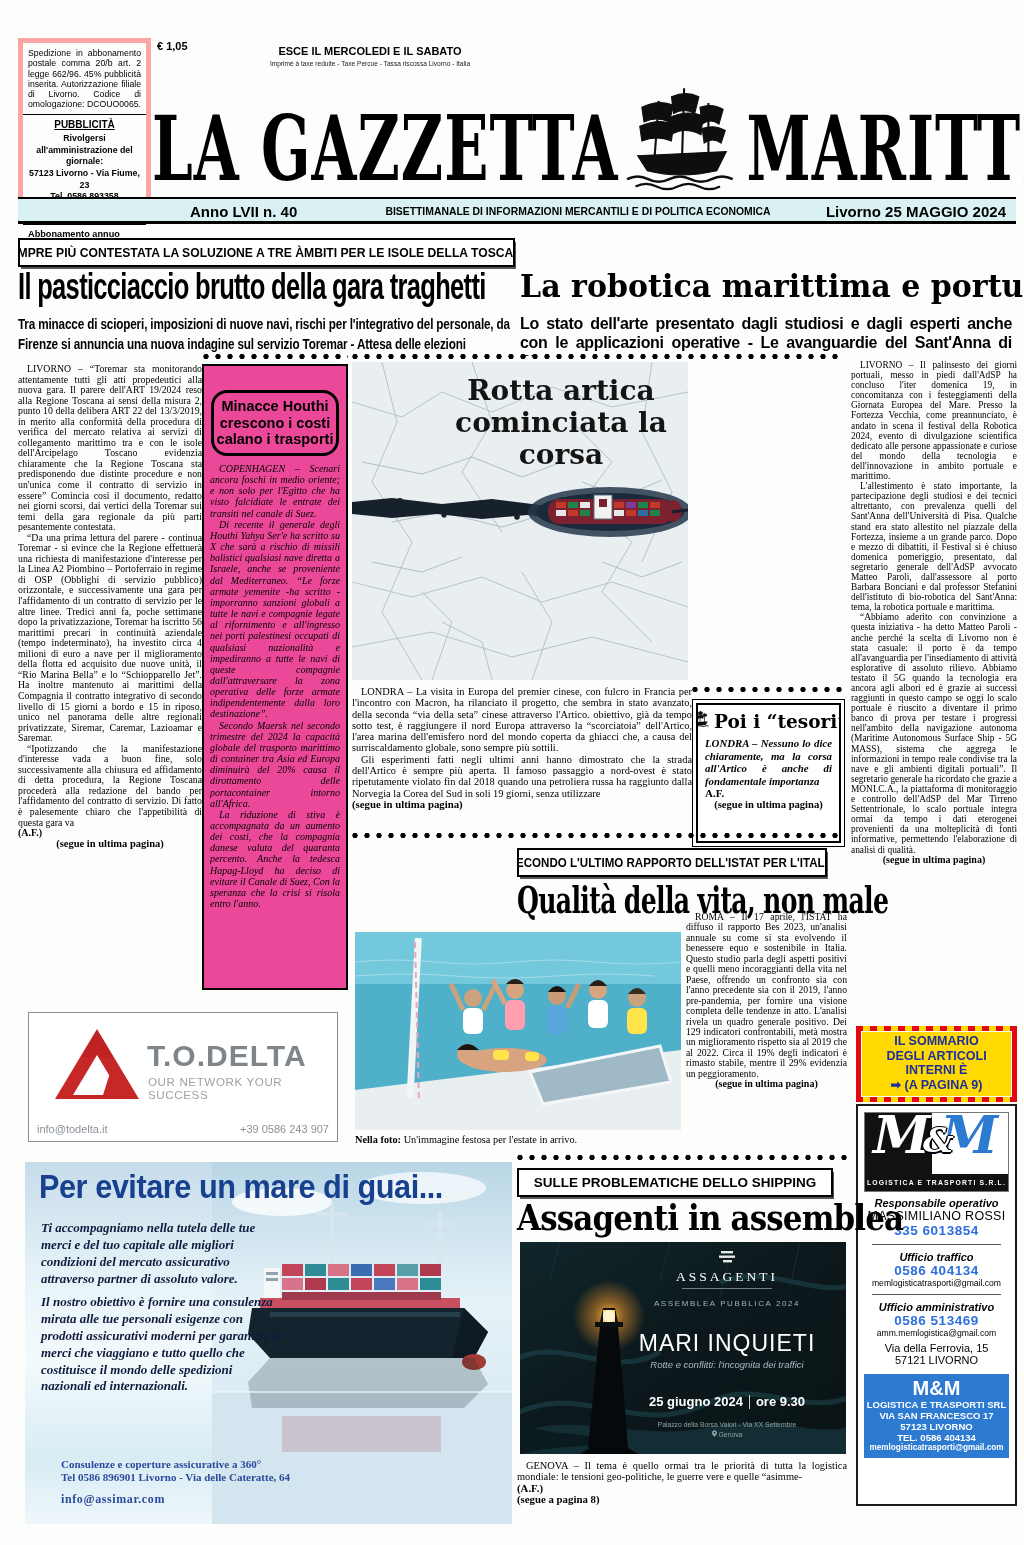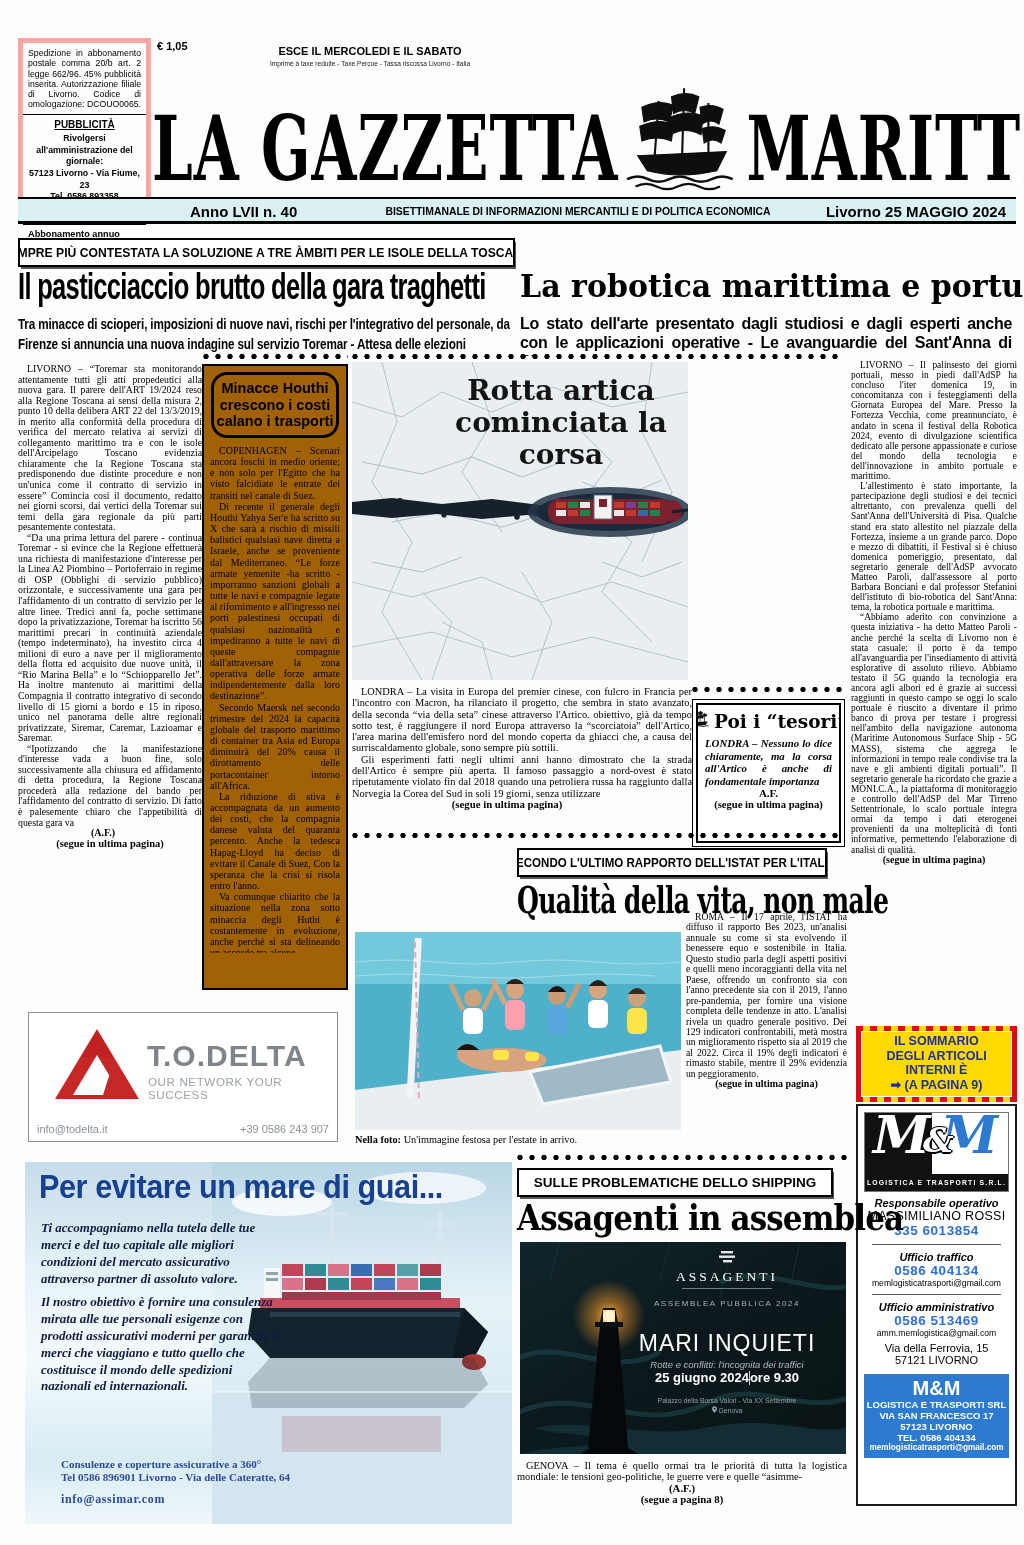--- a/index.html
+++ b/index.html
@@ -12,29 +12,29 @@
   .b{font-weight:bold;}
   .dots{height:7px;background-image:radial-gradient(circle at 3px 3.5px,#000 2.4px,transparent 2.9px);
         background-size:12px 7px;background-repeat:repeat-x;}
   .kicker{border:2px solid #000;background:#fff;display:flex;align-items:center;justify-content:center;
           font-weight:bold;box-shadow:2px 3px 0 -1px rgba(0,0,0,.65);overflow:hidden;}
   .squeeze{display:inline-block;white-space:nowrap;transform-origin:center center;}
   .hl{display:inline-block;white-space:nowrap;font-weight:bold;transform-origin:0 50%;letter-spacing:-1px;}
   .body-col{font-family:"Liberation Serif",serif;overflow:hidden;}
   .body-col p{margin:0;text-indent:9px;}
   .cont{font-weight:bold;text-align:center;}
-  .sig{font-weight:bold;text-align:center;}
+  .sig{font-weight:bold;text-align:left;}
   
   .admin-box{border:5px solid #fca5a5;box-sizing:border-box;padding:5px 5px;font-size:8.7px;line-height:1.18;}
   .admin-hr{border:0;border-top:1px solid #000;margin:4px -5px;}
   .mast-word{font-family:"DejaVu Serif",serif;font-weight:bold;font-size:58px;line-height:1;
              transform:scaleY(1.55);transform-origin:bottom;letter-spacing:1px;white-space:nowrap;}
   .strip{background:#d9f1f3;border-top:2px solid #000;border-bottom:3px solid #000;box-sizing:border-box;}
   
-  .houthi{border:2px solid #000;box-sizing:border-box;padding:6px 6px;background:#a16207;}
+  .houthi{border:2px solid #000;box-sizing:border-box;padding:24px 6px;background:#ec4899;}
   .houthi-title{border:3px solid #000;border-radius:16px;text-align:center;font-weight:bold;
                 font-size:14.5px;line-height:1.15;padding:5px 1px;margin:0 1px 7px 1px;}
   
   .tesori-outer{border:1.5px solid #000;padding:3px;box-sizing:border-box;background:#fff;}
   .tesori-inner{border:2.5px solid #000;box-sizing:border-box;height:100%;padding:5px 7px;overflow:hidden;}
   
   .somm-frame{background:repeating-linear-gradient(90deg,#e30613 0 7px,#ffd900 7px 14px);
               padding:5px;box-sizing:border-box;}
   .somm-inner{background:#ffd900;border:1px solid #fff;height:100%;box-sizing:border-box;
               color:#1b2f9e;font-weight:bold;font-size:12.5px;line-height:1.16;text-align:center;padding-top:2px;}
@@ -129,26 +129,25 @@
     <div class="sig" style="font-size:10px;padding-right:14px;">(A.F.)</div>
     <div class="cont" style="font-size:10.5px;">(segue in ultima pagina)</div>
   </div>
 
   <div class="abs houthi" style="left:202px;top:364px;width:146px;height:626px;">
     <div class="houthi-title">
       <span style="display:block;">Minacce Houthi</span>
       <span style="display:block;">crescono i costi</span>
       <span style="display:block;">calano i trasporti</span>
     </div>
-    <div class="body-col just" style="font-size:10px;line-height:11.15px;height:508px;">
+    <div class="body-col just" style="font-size:10px;line-height:11.15px;height:508px;font-style:italic;">
       <p>COPENHAGEN – Scenari ancora foschi in medio oriente; e non solo per l'Egitto che ha visto falcidiate le entrate dei transiti nel canale di Suez.</p>
       <p>Di recente il generale degli Houthi Yahya Ser'e ha scritto su X che sarà a rischio di missili balistici qualsiasi nave diretta a Israele, anche se proveniente dal Mediterraneo. “Le forze armate yemenite -ha scritto - imporranno sanzioni globali a tutte le navi e compagnie legate al rifornimento e all'ingresso nei porti palestinesi occupati di qualsiasi nazionalità e impediranno a tutte le navi di queste compagnie dall'attraversare la zona operativa delle forze armate indipendentemente dalla loro destinazione”.</p>
       <p>Secondo Maersk nel secondo trimestre del 2024 la capacità globale del trasporto marittimo di container tra Asia ed Europa diminuirà del 20% causa il dirottamento delle portacontainer intorno all'Africa.</p>
       <p>La riduzione di stiva è accompagnata da un aumento dei costi, che la compagnia danese valuta del quaranta percento. Anche la tedesca Hapag-Lloyd ha deciso di evitare il Canale di Suez, Con la speranza che la crisi si risola entro l'anno.</p>
-      <p>Va comunque chiarito che la situazione nella zona sotto minaccia degli Huthi è costantemente in evoluzione, anche perché si sta delineando un accordo tra alcune</p>
 
     </div>
   </div>
 
   <div class="abs" style="left:352px;top:362px;width:336px;height:318px;">
     <svg width="336" height="318" viewBox="0 0 336 318">
       <rect width="336" height="318" fill="#e9eef1"></rect>
       <g stroke="#aebfc9" stroke-width="1" fill="none" opacity=".9">
         <path d="M0,40 L50,55 L90,30 L140,50 L200,25 L260,45 L336,30"></path>
         <path d="M30,0 L45,60 L20,120 L60,180 L30,250 L70,318"></path>
@@ -405,21 +404,21 @@
             <rect x="4" y="1" width="12" height="2.4" fill="#e8e8e8"></rect>
             <rect x="2" y="5.5" width="16" height="2.4" fill="#e8e8e8"></rect>
             <rect x="6" y="10" width="9" height="2.4" fill="#e8e8e8"></rect>
           </svg>
       </div>
       <div style="font-family:'Liberation Serif',serif;font-size:13.5px;letter-spacing:3px;">ASSAGENTI</div>
       <div style="width:90px;height:1px;background:#6c7f82;margin:3px auto;"></div>
       <div style="font-size:8px;letter-spacing:1.6px;color:#9fb3b5;margin-top:10px;">ASSEMBLEA PUBBLICA 2024</div>
       <div style="font-size:23px;letter-spacing:1px;margin-top:22px;font-weight:500;">MARI INQUIETI</div>
       <div style="font-style:italic;font-size:9.5px;color:#a8bcbe;margin-top:2px;">Rotte e conflitti: l'incognita dei traffici</div>
-      <div style="font-size:13px;font-weight:bold;display:flex;align-items:center;justify-content:center;gap:0;">
+      <div style="margin-top:24px;font-size:13px;font-weight:bold;display:flex;align-items:center;justify-content:center;gap:6px;">
         <span>25 giugno 2024</span>
         <span style="display:inline-block;width:1px;height:14px;background:#c8d4d5;"></span>
         <span>ore 9.30</span>
       </div>
       <div style="font-size:6.8px;color:#8fa3a5;margin-top:12px;">Palazzo della Borsa Valori - Via XX Settembre</div>
       <div style="font-size:6.8px;color:#8fa3a5;margin-top:2px;">
         <span><svg width="5" height="7" viewBox="0 0 12 16">
               <path d="M6,0 C2.7,0 0,2.7 0,6 C0,10.5 6,16 6,16 S12,10.5 12,6 C12,2.7 9.3,0 6,0 Z M6,8.2 A2.2,2.2 0 1,1 6,3.8 A2.2,2.2 0 0,1 6,8.2 Z" fill="#8fa3a5"></path>
             </svg></span>
         <span>Genova</span>

